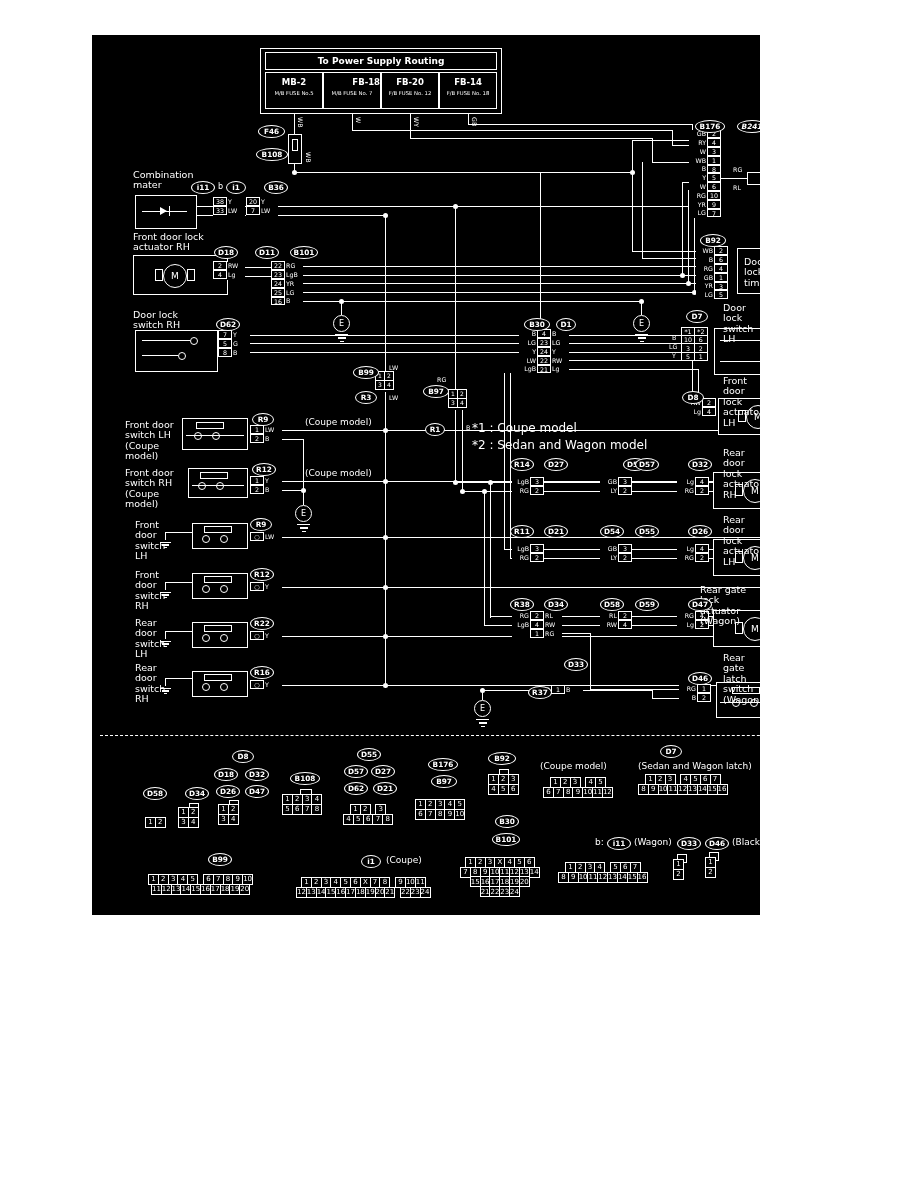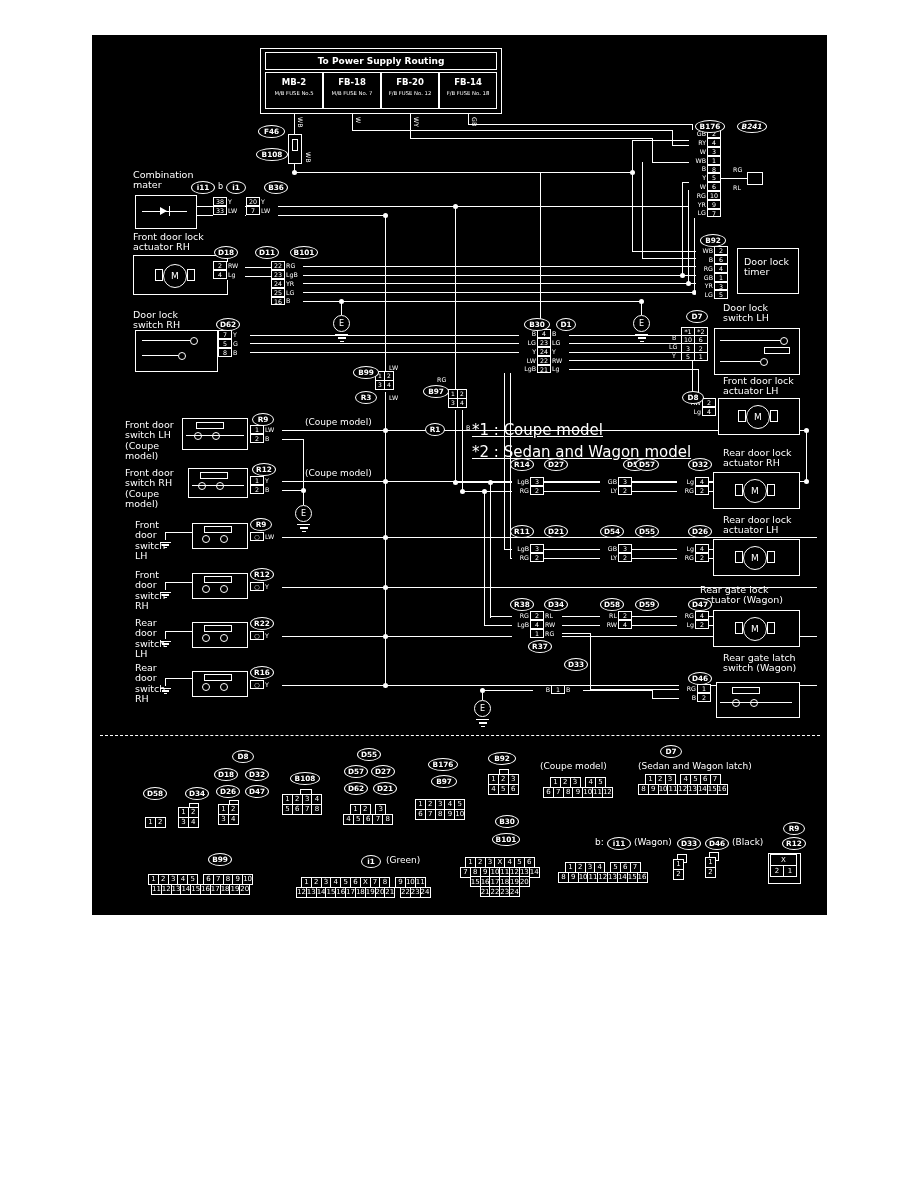--- a/index.html
+++ b/index.html
@@ -1,17 +1,17 @@
 <!DOCTYPE html>
 <html><head>
 <meta charset="utf-8">
 <style>
   html,body{margin:0;padding:0;}
   body{width:918px;height:1188px;background:#ffffff;font-family:"DejaVu Sans",sans-serif;position:relative;}
-  #diagram{position:absolute;left:92px;top:35px;width:735px;height:880px;background:#000;overflow:hidden;}
+  #diagram{position:absolute;left:92px;top:35px;width:636px;height:880px;background:#000;overflow:hidden;padding-left:32px;}
   .lbl{position:absolute;color:#fff;font-size:9.5px;line-height:1.1;white-space:pre-line;z-index:5;}
   .slbl{position:absolute;color:#fff;font-size:8px;line-height:1;z-index:5;}
   .wlbl{position:absolute;color:#fff;font-size:6.3px;line-height:1;z-index:5;}
   .vlbl{position:absolute;color:#fff;font-size:6.3px;line-height:1;z-index:5;writing-mode:vertical-rl;}
   .oval{position:absolute;border:1.3px solid #fff;border-radius:50%;color:#fff;font-size:7.3px;font-weight:bold;background:#000;display:flex;align-items:center;justify-content:center;z-index:6;height:13px;box-sizing:border-box;padding:0 2px;}
   .wh{position:absolute;height:1.4px;background:#fff;z-index:1;}
   .wv{position:absolute;width:1.4px;background:#fff;z-index:1;}
   .dt{position:absolute;width:5px;height:5px;background:#fff;border-radius:50%;z-index:2;}
   .box{position:absolute;border:1.6px solid #fff;background:#000;z-index:3;box-sizing:border-box;}
   .dash{position:absolute;border-top:1.6px dashed #fff;z-index:2;}
@@ -34,37 +34,37 @@
   .gnd .g1{width:13px;} .gnd .g2{width:8px;} .gnd .g3{width:4px;}
   .mgnd{position:absolute;z-index:5;}
   .mgnd i{display:block;background:#fff;height:1.3px;margin:1.5px auto 0;}
   .mgnd .g1{width:11px;} .mgnd .g2{width:7px;} .mgnd .g3{width:3px;}
   .mcirc{position:absolute;width:22px;height:22px;border:1.6px solid #fff;border-radius:50%;color:#fff;font-size:9px;display:flex;align-items:center;justify-content:center;z-index:4;background:#000;}
   .mtab{position:absolute;width:6px;height:10px;border:1.4px solid #fff;background:#000;z-index:4;}
   .contact{position:absolute;width:6px;height:6px;border:1.3px solid #fff;border-radius:50%;background:#000;z-index:4;}
   .bar{position:absolute;border:1.3px solid #fff;background:#000;z-index:4;}
   .tab{position:absolute;border:1.2px solid #fff;background:#000;z-index:4;}
   .tri{position:absolute;width:0;height:0;border-left:7px solid #fff;border-top:4px solid transparent;border-bottom:4px solid transparent;z-index:4;}
-  .notes{position:absolute;color:#fff;font-size:15px;z-index:5;line-height:1.45;white-space:pre-line;text-decoration:underline;}
+  .notes{position:absolute;color:#fff;font-size:12px;z-index:5;line-height:1.45;white-space:pre-line;}
 </style>
 </head>
 <body>
 
 <div id="diagram">
 
   <div class="box" style="left:168px;top:13px;width:242px;height:66px;"></div>
   <div class="box" style="left:173px;top:17px;width:232px;height:18px;display:flex;align-items:center;justify-content:center;">
     <span class="slbl" style="position:static;font-weight:bold;font-size:9px;">To Power Supply Routing</span>
   </div>
   <div class="box" style="left:173px;top:37px;width:58px;height:37px;">
     <div style="text-align:center;color:#fff;font-size:8.5px;font-weight:bold;margin-top:4px;">MB-2</div>
     <div style="text-align:center;color:#fff;font-size:5.3px;margin-top:3px;">M/B FUSE No.5</div>
   </div>
   <div class="box" style="left:231px;top:37px;width:58px;height:37px;">
-    <div style="text-align:center;color:#fff;font-size:8.5px;font-weight:bold;margin-top:4px;">FB-18</div>
+    <div style="text-align:right;color:#fff;font-size:8.5px;font-weight:bold;margin-top:4px;">FB-18</div>
     <div style="text-align:center;color:#fff;font-size:5.3px;margin-top:3px;">M/B FUSE No. 7</div>
   </div>
   <div class="box" style="left:289px;top:37px;width:58px;height:37px;">
     <div style="text-align:center;color:#fff;font-size:8.5px;font-weight:bold;margin-top:4px;">FB-20</div>
     <div style="text-align:center;color:#fff;font-size:5.3px;margin-top:3px;">F/B FUSE No. 12</div>
   </div>
   <div class="box" style="left:347px;top:37px;width:58px;height:37px;">
     <div style="text-align:center;color:#fff;font-size:8.5px;font-weight:bold;margin-top:4px;">FB-14</div>
     <div style="text-align:center;color:#fff;font-size:5.3px;margin-top:3px;">F/B FUSE No. 18</div>
   </div>
@@ -606,21 +606,21 @@
         <span class="pc">2</span>
       </div>
     </div>
   <div class="box" style="left:621px;top:575px;width:87px;height:37px;"></div>
   <div class="mcirc" style="left:651px;top:582px;">M</div>
   <div class="mtab" style="left:643px;top:587px;"></div>
   <div class="mtab" style="left:675px;top:587px;"></div>
 
   <span class="lbl" style="left:631px;top:618px;">Rear gate latch
 switch (Wagon)</span>
-  <div class="oval" style="left:436px;top:605px;width:24px;">R37</div>
+  <div class="oval" style="left:436px;top:651px;width:24px;">R37</div>
   <div class="oval" style="left:472px;top:623px;width:24px;">D33</div>
   <i class="wh" style="left:390px;top:655px;width:68px;"></i>
   <i class="wh" style="left:472px;top:655px;width:88px;"></i>
   <i class="wv" style="left:560px;top:655px;height:8px;"></i>
   <i class="wh" style="left:560px;top:663px;width:43px;"></i>
   <div class="conn" style="left:441px;top:651px;">
       <div class="crow">
         <span class="wl">B</span>
         <span class="pc">1</span>
         <span class="wr">B</span>
@@ -1009,21 +1009,21 @@
         <span class="pin-cell">15</span>
         <span class="pin-cell">16</span>
         <span class="pin-cell">17</span>
         <span class="pin-cell">18</span>
         <span class="pin-cell">19</span>
         <span class="pin-cell">20</span>
       </div>
     </div>
 
   <div class="oval" style="left:269px;top:820px;width:20px;">i1</div>
-  <span class="lbl" style="left:294px;top:821px;font-size:9px;">(Green)</span>
+  <span class="lbl" style="left:294px;top:821px;font-size:9px;">(Coupe)</span>
   <div class="grid" style="left:204px;top:843px;">
       <div class="pin-row">
         <span class="pin-cell">1</span>
         <span class="pin-cell">2</span>
         <span class="pin-cell">3</span>
         <span class="pin-cell">4</span>
         <span class="pin-cell">5</span>
         <span class="pin-cell">6</span>
         <span class="pin-cell">X</span>
         <span class="pin-cell">7</span>

